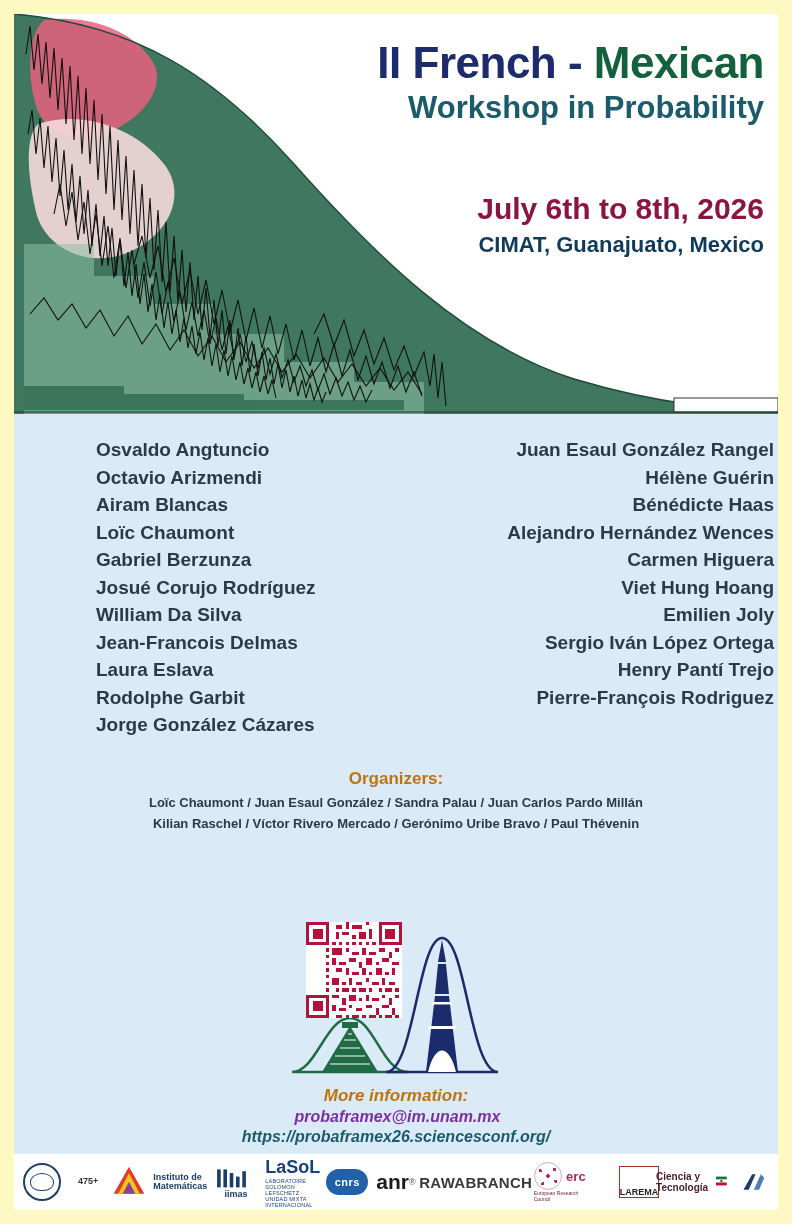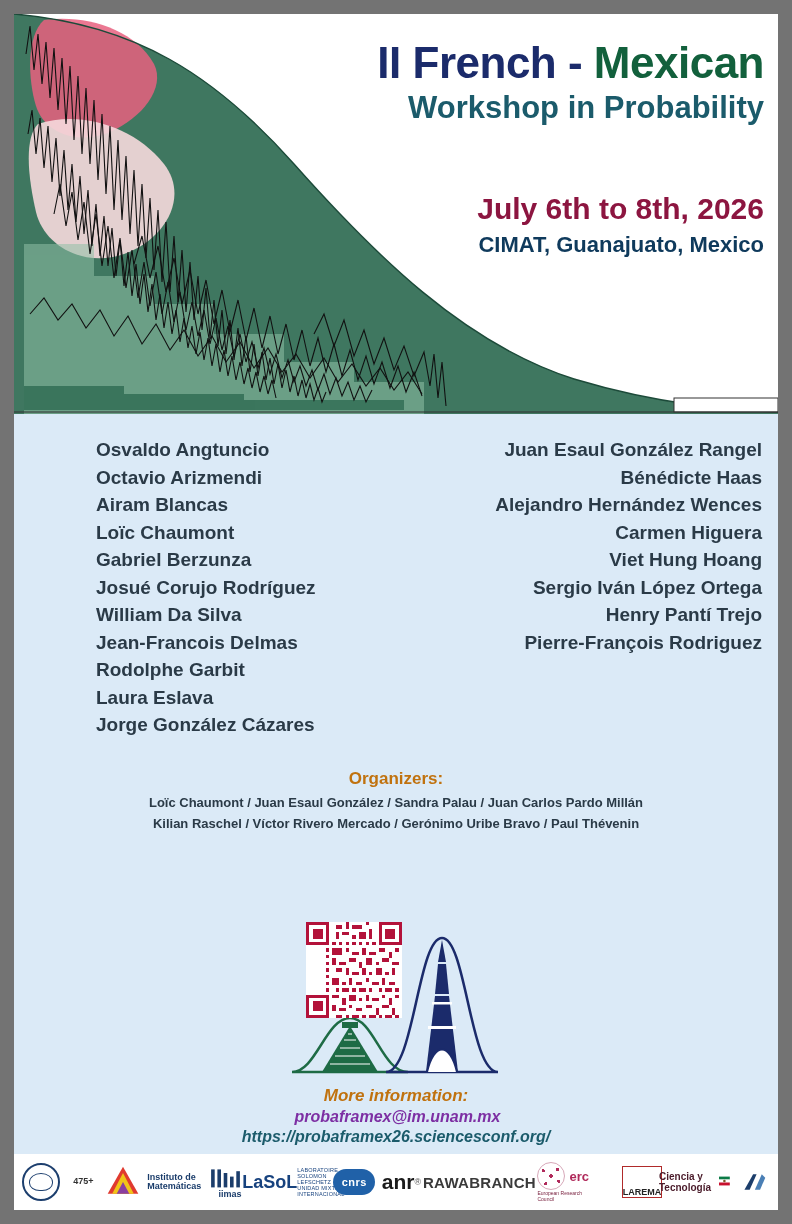--- a/index.html
+++ b/index.html
@@ -10,21 +10,21 @@
   body {
     width: 792px;
     height: 1224px;
     font-family: "Liberation Sans", sans-serif;
     overflow: hidden;
   }
   #poster {
     position: relative;
     width: 792px;
     height: 1224px;
-    background: #737373;
+    background: #fef9c3;
     box-sizing: border-box;
     overflow: hidden;
   }
   
   .header {
     position: absolute;
     left: 14px;
     top: 14px;
     width: 764px;
     height: 400px;
@@ -93,21 +93,21 @@
   .speakers-heading {
     text-align: center;
     color: #7d2fa3;
     font-size: 24px;
     font-weight: bold;
     margin: 36px 0 0 0;
   }
   .speaker-cols {
     display: flex;
     margin: 22px 0 0 0;
-    padding: 0 16px 0 0;
+    padding: 0 4px 0 0;
   }
   .speaker-col {
     box-sizing: border-box;
   }
   .speaker-col.left {
     width: 300px;
     padding-left: 82px;
   }
   .speaker-col.right {
     width: 464px;
@@ -323,30 +323,32 @@
     <div class="speaker-cols">
       <div class="speaker-col left">
         <div class="speaker-name">Osvaldo Angtuncio</div>
         <div class="speaker-name">Octavio Arizmendi</div>
         <div class="speaker-name">Airam Blancas</div>
         <div class="speaker-name">Loïc Chaumont</div>
         <div class="speaker-name">Gabriel Berzunza</div>
         <div class="speaker-name">Josué Corujo Rodríguez</div>
         <div class="speaker-name">William Da Silva</div>
         <div class="speaker-name">Jean-Francois Delmas</div>
+        <div class="speaker-name">Laura Eslava</div>
         <div class="speaker-name">Rodolphe Garbit</div>
-        <div class="speaker-name">Laura Eslava</div>
         <div class="speaker-name">Jorge González Cázares</div>
       </div>
       <div class="speaker-col right">
         <div class="speaker-name">Juan Esaul González Rangel</div>
+        <div class="speaker-name">Hélène Guérin</div>
         <div class="speaker-name">Bénédicte Haas</div>
         <div class="speaker-name">Alejandro Hernández Wences</div>
         <div class="speaker-name">Carmen Higuera</div>
         <div class="speaker-name">Viet Hung Hoang</div>
+        <div class="speaker-name">Emilien Joly</div>
         <div class="speaker-name">Sergio Iván López Ortega</div>
         <div class="speaker-name">Henry Pantí Trejo</div>
         <div class="speaker-name">Pierre-François Rodriguez</div>
       </div>
     </div>
 
     <div class="organizers-heading">Organizers:</div>
     <div class="organizers-line">Loïc Chaumont / Juan Esaul González / Sandra Palau / Juan Carlos Pardo Millán</div>
     <div class="organizers-line">Kilian Raschel / Víctor Rivero Mercado / Gerónimo Uribe Bravo / Paul Thévenin</div>
 
@@ -528,21 +530,21 @@
       <svg viewBox="0 0 50 40" width="46" height="36">
         <rect x="4" y="6" width="4" height="20" fill="#1b3d6b"></rect>
         <rect x="11" y="6" width="4" height="20" fill="#1b3d6b"></rect>
         <rect x="18" y="10" width="4" height="16" fill="#1b3d6b"></rect>
         <rect x="25" y="14" width="4" height="12" fill="#1b3d6b"></rect>
         <rect x="32" y="8" width="4" height="18" fill="#1b3d6b"></rect>
         <text x="25" y="37" font-size="10" font-weight="bold" fill="#1b3d6b" text-anchor="middle" font-family="Liberation Sans, sans-serif">iimas</text>
       </svg>
     </div>
 
-    <div class="logo l-lasol" style="flex-direction:row">
+    <div class="logo l-lasol" style="flex-direction:column">
       <div class="lasol-text">LaSoL</div>
       <div class="lasol-sub">LABORATOIRE SOLOMON LEFSCHETZ · UNIDAD MIXTA INTERNACIONAL</div>
     </div>
 
     <div class="logo l-cnrs">
       <div class="cnrs-badge">cnrs</div>
     </div>
 
     <div class="logo l-anr">
       <div class="anr-text">anr</div>

